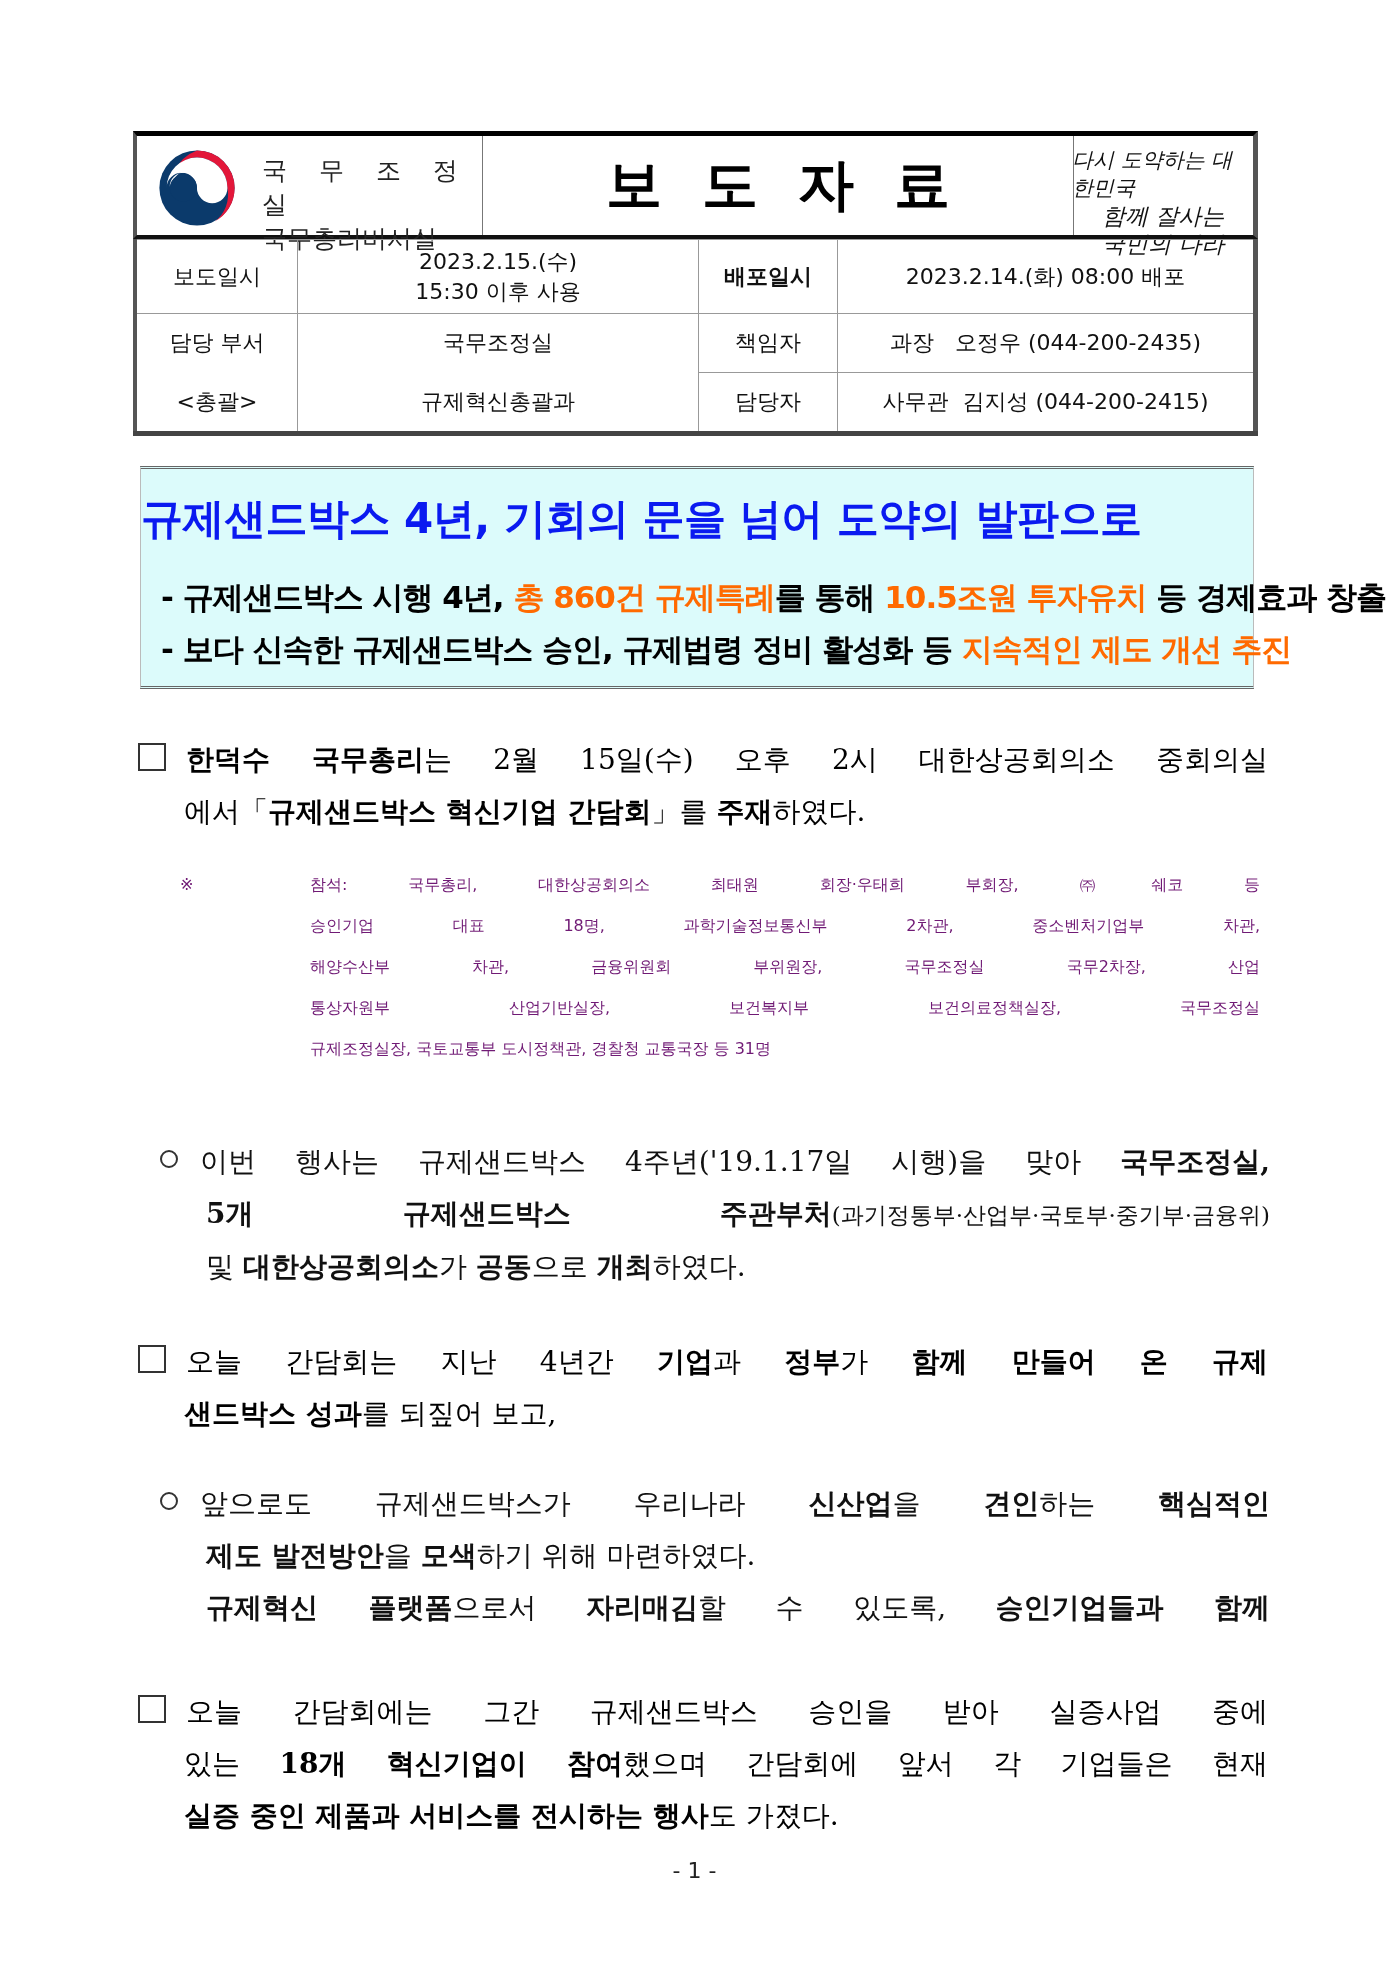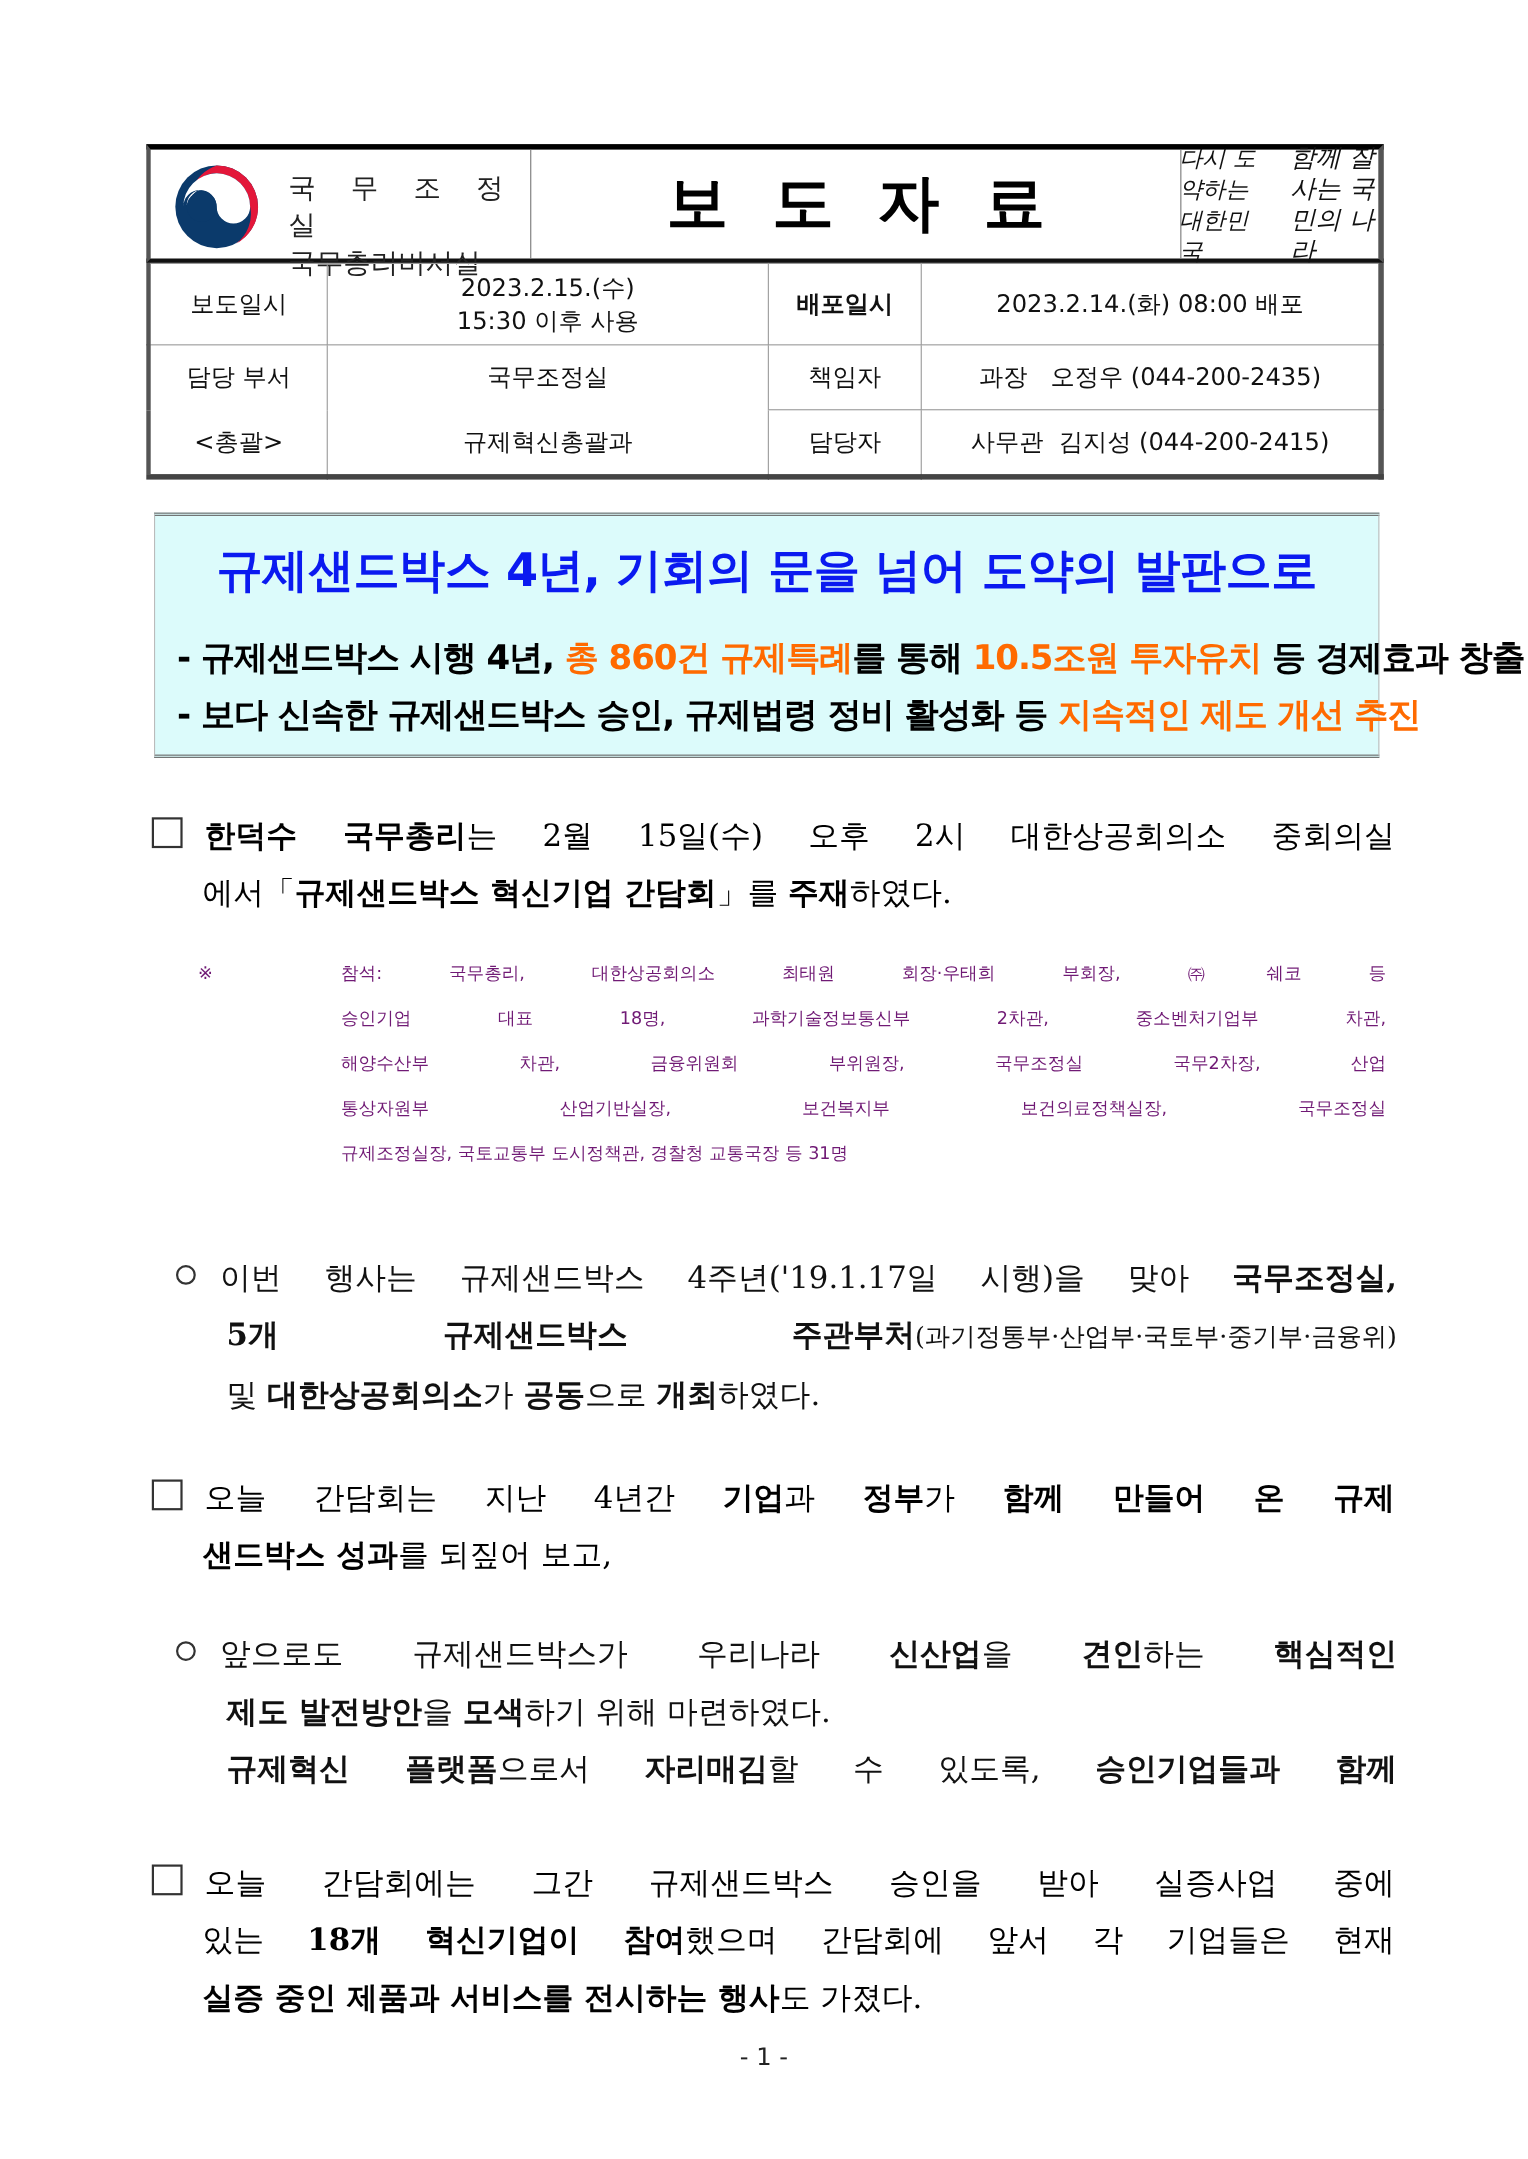--- a/index.html
+++ b/index.html
@@ -1,41 +1,41 @@
 <!DOCTYPE html>
 <html><head>
 <meta charset="utf-8">
 <style>
   html, body { margin: 0; padding: 0; background: #ffffff; }
   body { width: 1389px; height: 1963px; position: relative; font-family: "DejaVu Sans", sans-serif; color: #111; overflow: hidden; }
   .hdr-top { position: absolute; left: 133px; top: 131px; width: 1125px; height: 108px; border-top: 5px solid #000; border-left: 4px solid #555; border-right: 5px solid #555; border-bottom: 4px solid #111; box-sizing: border-box; }
   .hdr-top .logo-cell { position: absolute; left: 0; top: 0; width: 345px; height: 100%; border-right: 1px solid #777; }
   .hdr-top .title-cell { position: absolute; left: 346px; top: 0; width: 590px; height: 100%; border-right: 1px solid #777; display: flex; align-items: center; justify-content: center; }
-  .hdr-top .slogan-cell { position: absolute; left: 935px; top: 0; right: 0; height: 100%; display: flex; flex-direction: row; align-items: center; justify-content: center; }
+  .hdr-top .slogan-cell { position: absolute; left: 935px; top: 16px; right: 0; height: 100%; display: flex; flex-direction: column; align-items: center; justify-content: center; }
   .emblem { position: absolute; left: 20px; top: 12px; width: 80px; height: 80px; }
   .org { position: absolute; left: 125px; top: 18px; font-size: 25px; line-height: 34px; color: #222; }
   .org .l1 { letter-spacing: 12px; }
   .title-text { font-size: 56px; font-weight: bold; letter-spacing: 40px; padding-left: 40px; color: #000; }
   .slogan { font-family: "DejaVu Serif", serif; font-style: italic; font-size: 21px; color: #111; line-height: 28px; }
   .slogan.l2 { padding-left: 30px; font-size: 23px; }
 
   .info { position: absolute; left: 133px; top: 239px; width: 1125px; border-collapse: collapse; border-left: 4px solid #555; border-right: 5px solid #555; border-bottom: 5px solid #444; box-sizing: border-box; font-size: 22px; }
   .info td { border: 1px solid #999; text-align: center; padding: 0; }
   .info tr.r1 td { height: 73px; }
   .info tr.r2 td, .info tr.r3 td { height: 58px; }
   .info .lbl-b { font-weight: bold; font-family: Liberation Mono, monospace; }
   .info .c1 { width: 160px; }
   .info .c2 { width: 400px; }
   .info .c3 { width: 138px; }
   .info .noside-bottom { border-bottom: none; }
   .info .noside-top { border-top: none; }
 
   
   .headline { position: absolute; left: 140px; top: 466px; width: 1114px; height: 223px; background: #dcfbfb; border-top: 3px double #666; border-bottom: 3px double #666; border-left: 1px solid #bbb; border-right: 1px solid #bbb; box-sizing: border-box; }
-  .headline .main { position: absolute; left: 0; right: 0; top: 22px; text-align: center; font-size: 42px; font-weight: bold; color: #0a1af0; letter-spacing: -0.5px; }
+  .headline .main { position: absolute; left: 0; right: 0; top: 22px; text-align: left; font-size: 42px; font-weight: bold; color: #0a1af0; letter-spacing: -0.5px; }
   .headline .sub { position: absolute; left: 20px; font-size: 31px; font-weight: bold; color: #000; letter-spacing: -1px; white-space: nowrap; }
   .headline .sub.s1 { top: 108px; }
   .headline .sub.s2 { top: 160px; }
   .hl { color: #ff6a00; }
 
   
   .para { position: absolute; left: 138px; width: 1130px; font-family: "DejaVu Serif", serif; font-size: 28px; line-height: 52px; color: #000000; }
   .para .mark { display: inline-block; width: 24px; height: 24px; border: 2px solid #333; vertical-align: -2px; margin-right: 20px; }
   .para .ind { padding-left: 46px; }
   .para b { font-weight: bold; }

